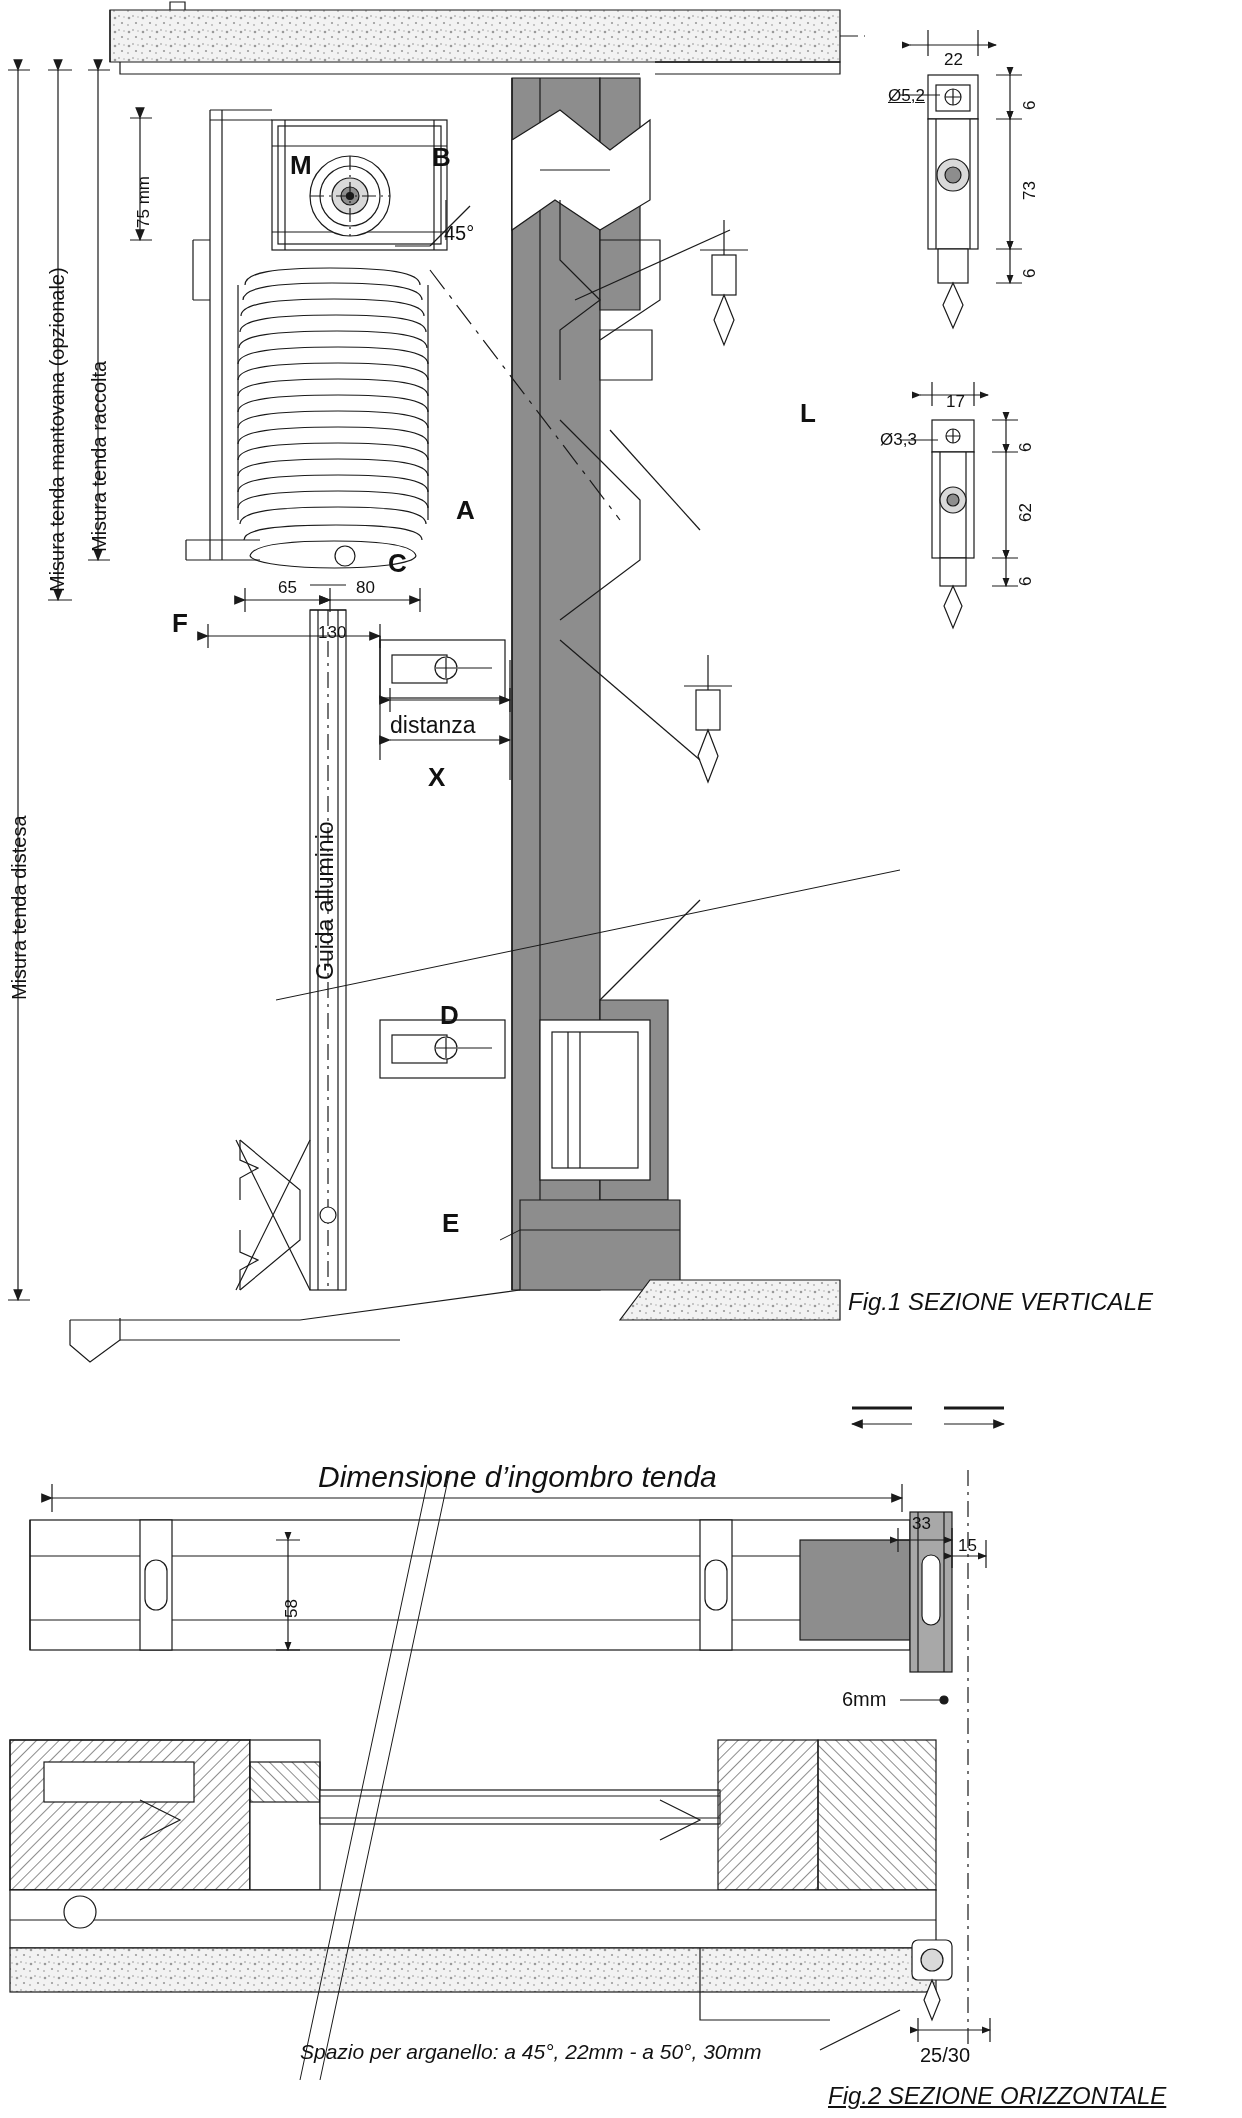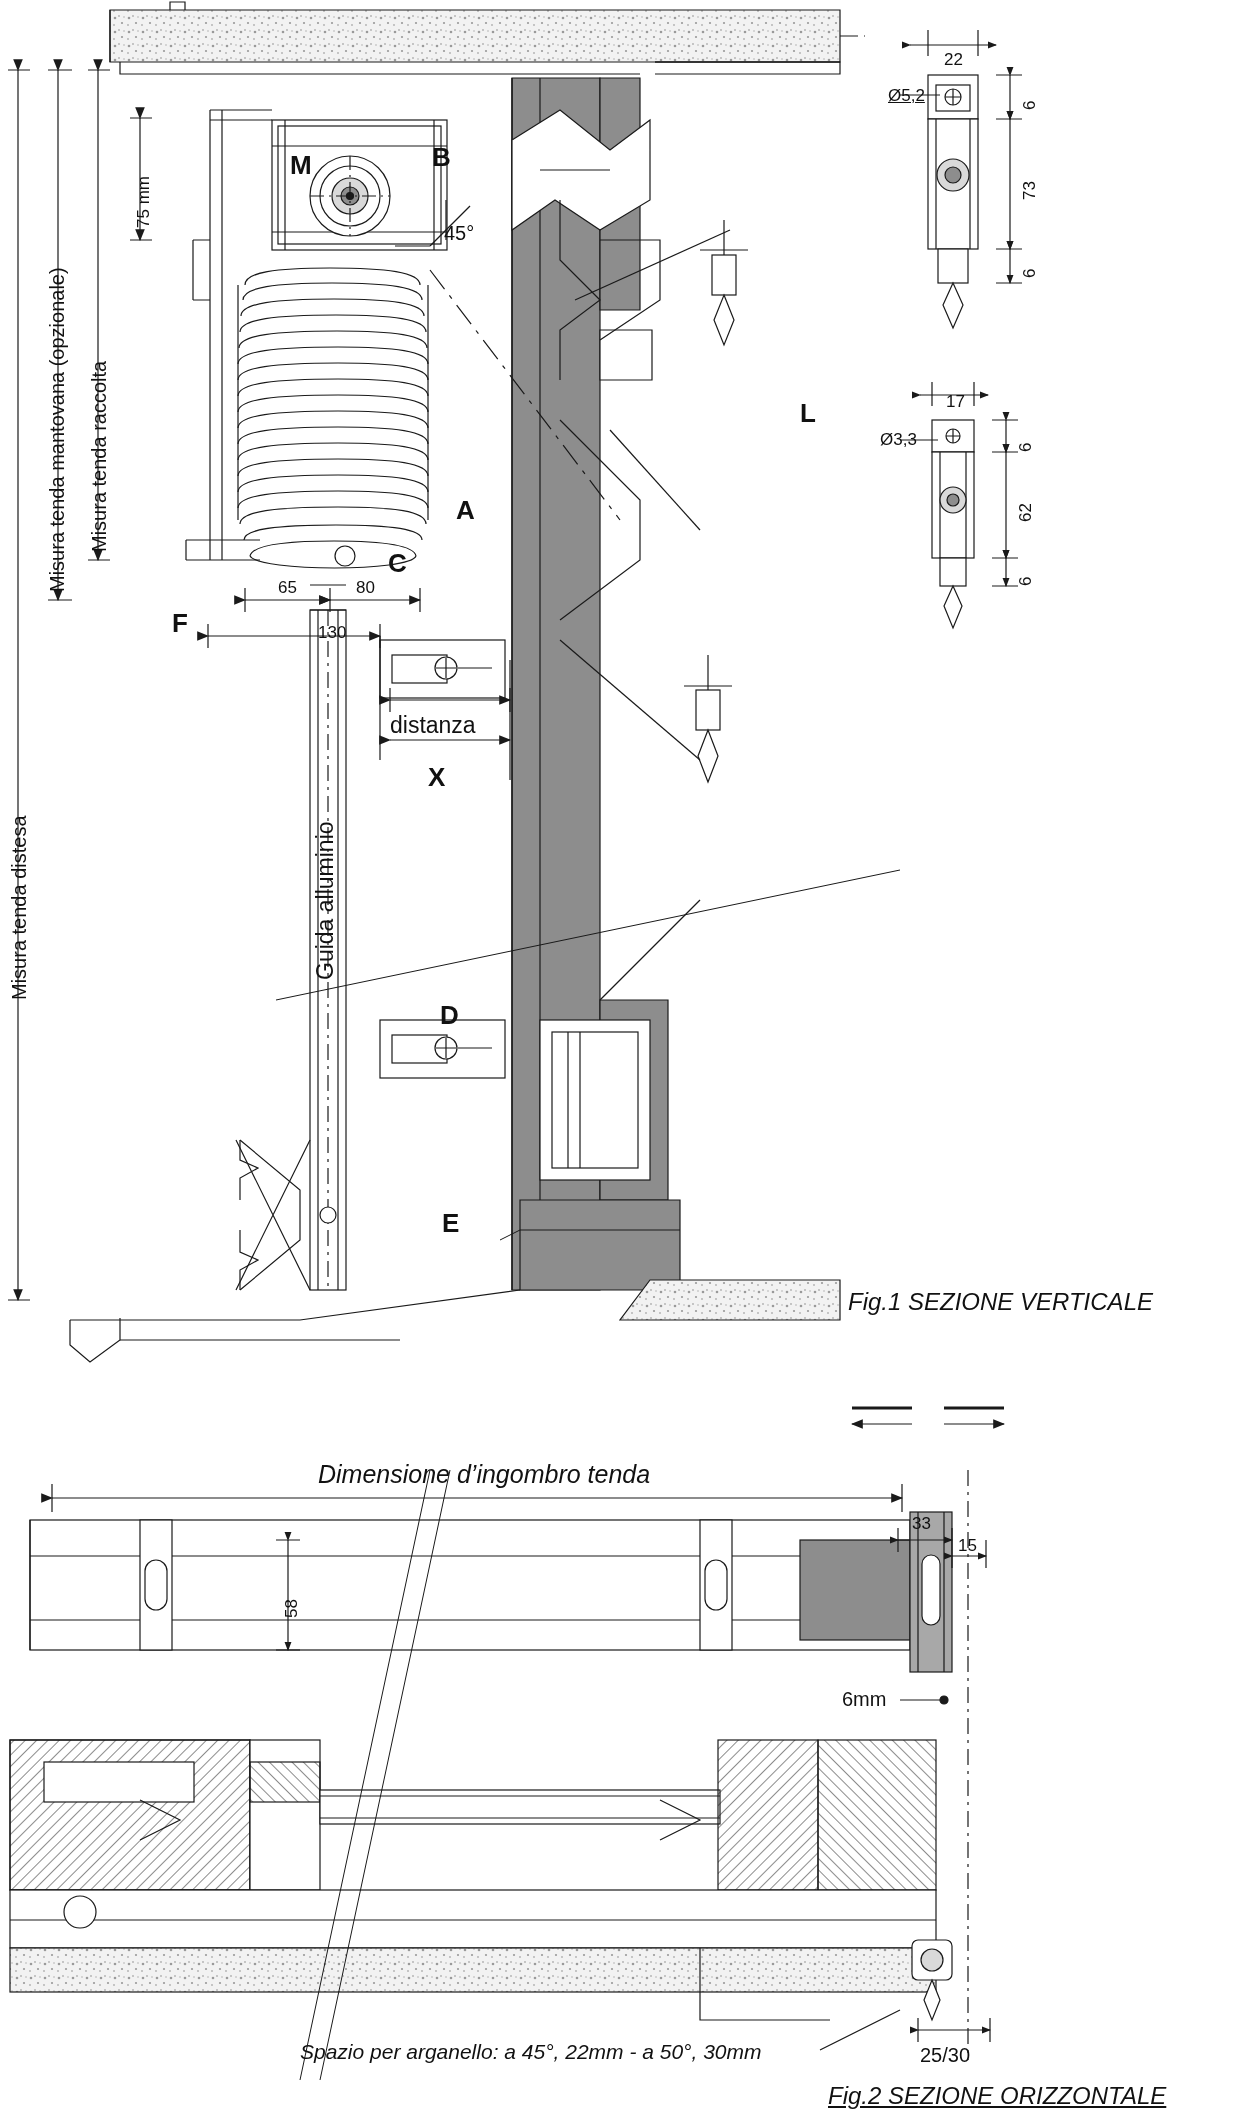--- a/index.html
+++ b/index.html
@@ -330,21 +330,21 @@
 <div class="lbl sz12" style="left:888px;top:86px;text-decoration:underline;">Ø5,2</div>
 
 <div class="lbl sz12" style="left:946px;top:376px;margin-top:16px;">17</div>
 <div class="lbl sz12 vert" style="left:1016px;top:452px;transform:rotate(-90deg);">6</div>
 <div class="lbl sz12 vert" style="left:1016px;top:522px;transform:rotate(-90deg);">62</div>
 <div class="lbl sz12 vert" style="left:1016px;top:586px;transform:rotate(-90deg);">6</div>
 <div class="lbl sz12" style="left:880px;top:430px;">Ø3,3</div>
 
 <div class="lbl cap" style="left:848px;top:1288px;">Fig.1 SEZIONE VERTICALE</div>
 
-<div class="lbl ital" style="left:318px;top:1460px;font-size:25px;">Dimensione d’ingombro tenda</div>
+<div class="lbl ital" style="left:318px;top:1460px;font-size:30px;">Dimensione d’ingombro tenda</div>
 
 <div class="lbl sz12" style="left:912px;top:1514px;">33</div>
 <div class="lbl sz12" style="left:958px;top:1536px;">15</div>
 <div class="lbl sz12 vert" style="left:282px;top:1618px;transform:rotate(-90deg);">58</div>
 <div class="lbl sz14" style="left:842px;top:1688px;">6mm</div>
 <div class="lbl sz14" style="left:920px;top:2044px;">25/30</div>
 
 <div class="lbl ital" style="left:300px;top:2040px;font-size:21px;">Spazio per arganello: a 45°, 22mm - a 50°, 30mm</div>
 
 <div class="lbl cap" style="left:828px;top:2082px;text-decoration:underline;">Fig.2 SEZIONE ORIZZONTALE</div>

